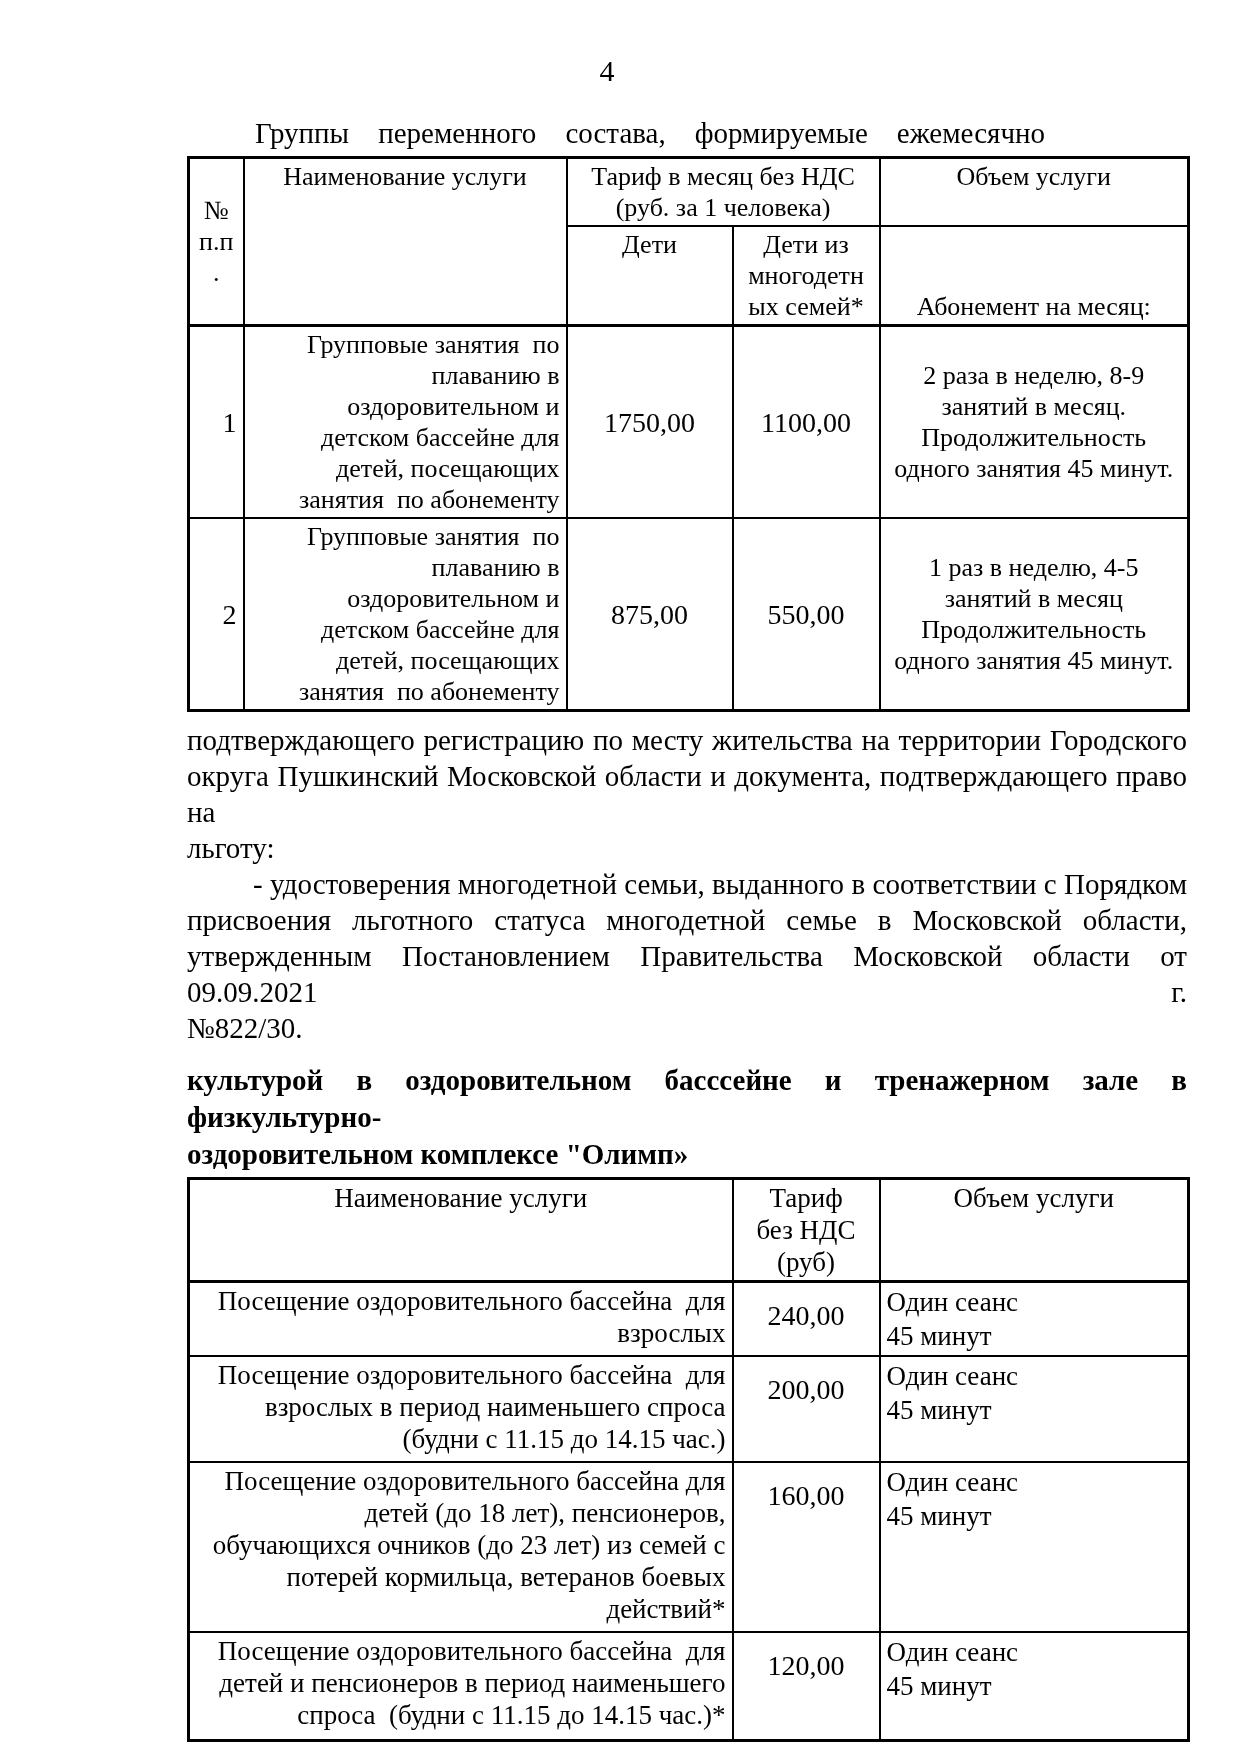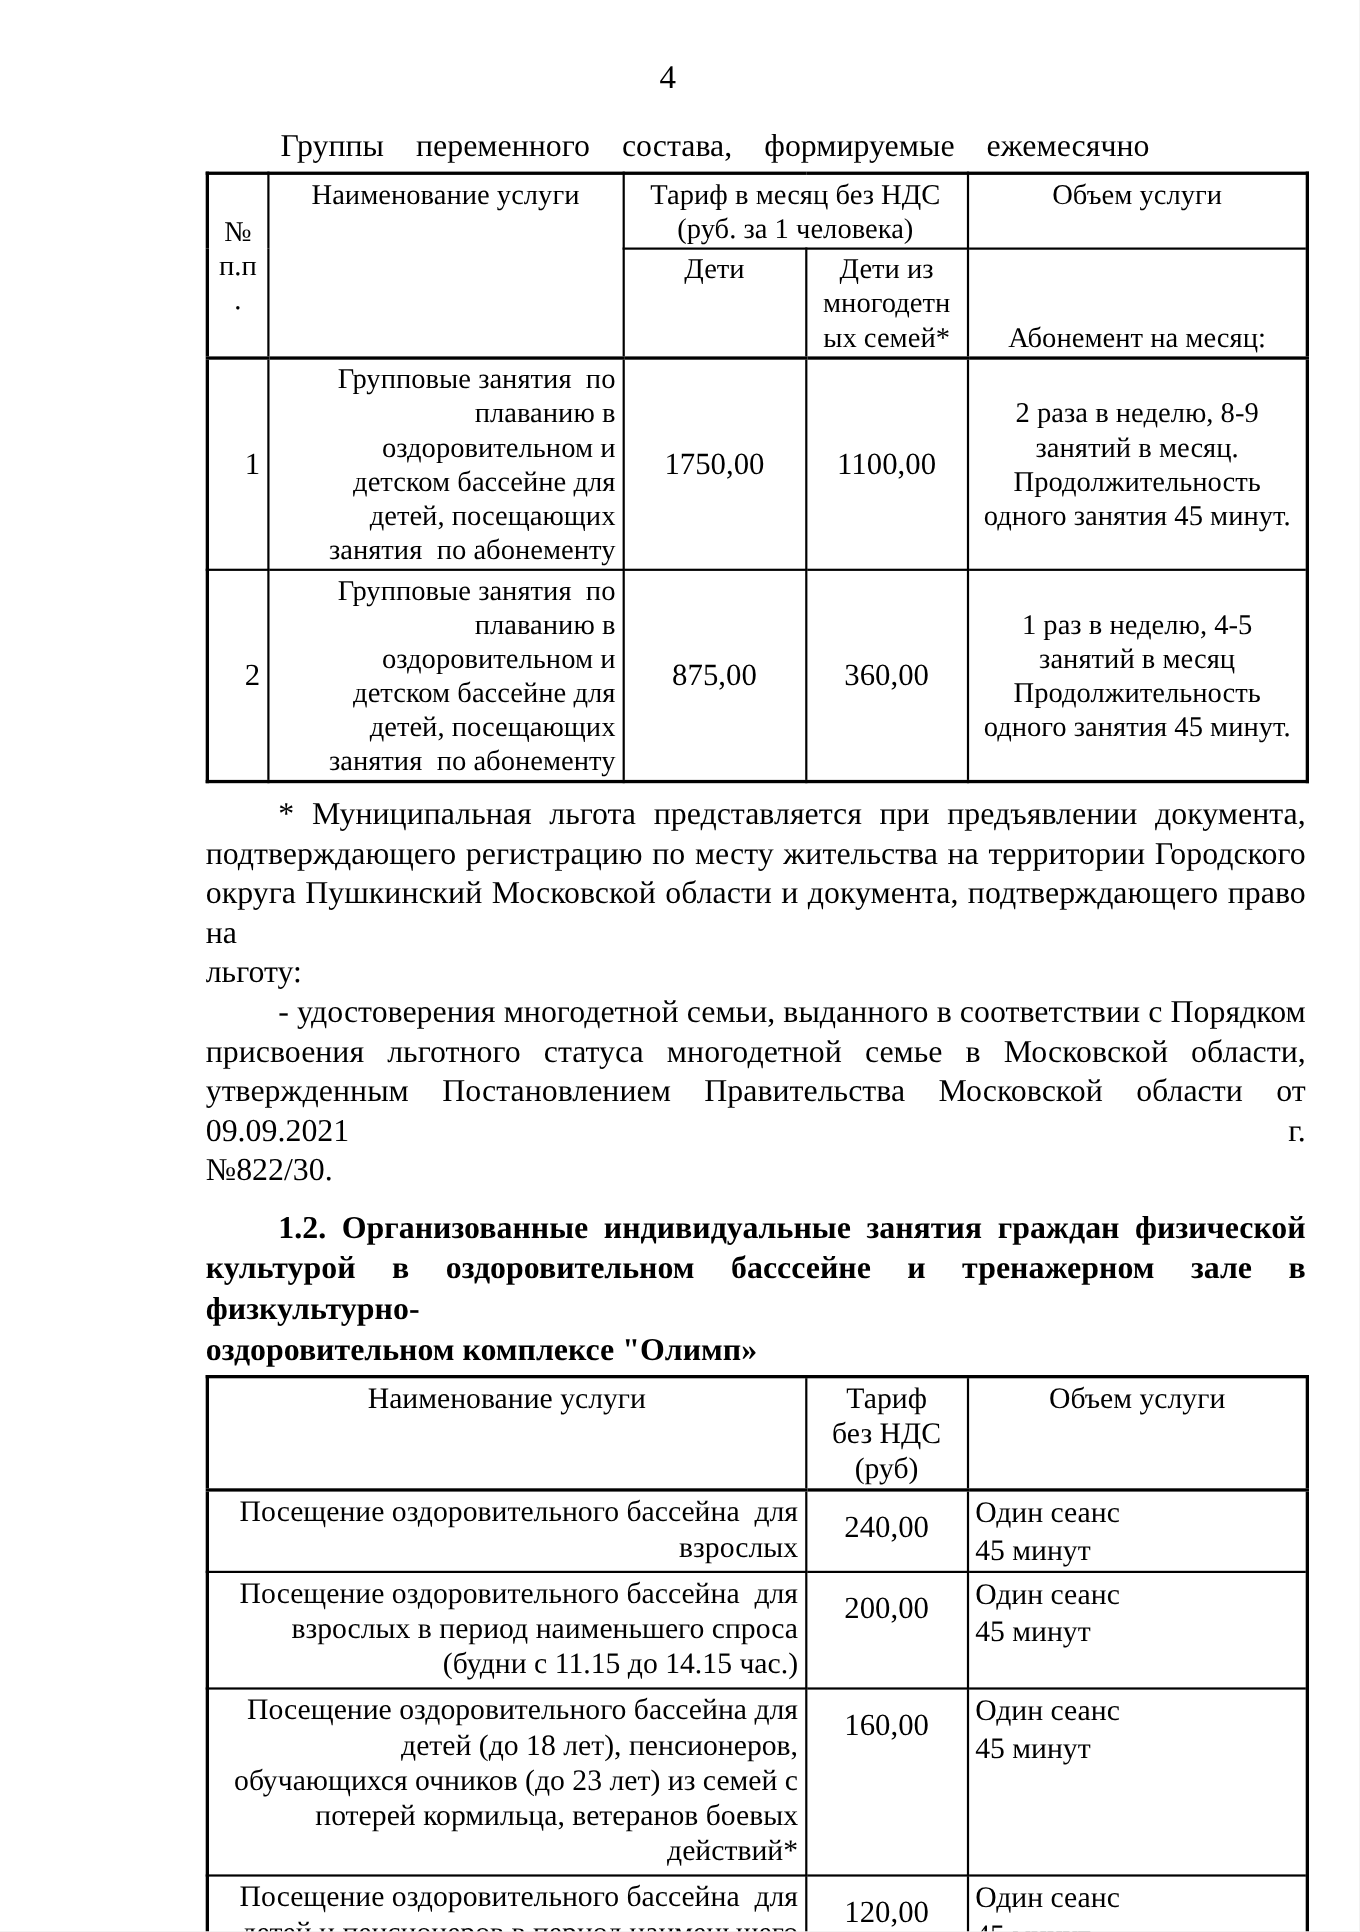--- a/index.html
+++ b/index.html
@@ -114,45 +114,43 @@
         </tr>
         <tr style="height:190px;">
           <td class="c vm num-val">2</td>
           <td class="pre c">Групповые занятия  по
 плаванию в
 оздоровительном и
 детском бассейне для
 детей, посещающих
 занятия  по абонементу</td>
           <td class="money">875,00</td>
-          <td class="money">360,00</td>
+          <td class="money">550,00</td>
           <td class="pre vol">1 раз в неделю, 4-5
 занятий в месяц
 Продолжительность
 одного занятия 45 минут.</td>
         </tr>
       </tbody>
     </table>
 
     <div class="para">
-      <span class="pline first">* Муниципальная льгота представляется при предъявлении документа,</span>
       <span class="pline">подтверждающего регистрацию по месту жительства на территории Городского</span>
       <span class="pline">округа  Пушкинский Московской области и документа, подтверждающего право на</span>
       <span class="pline last">льготу:</span>
     </div>
 
     <div class="para" style="margin-top:0;">
       <span class="pline first">- удостоверения многодетной семьи, выданного в соответствии с Порядком</span>
       <span class="pline">присвоения льготного статуса многодетной семье в Московской области,</span>
       <span class="pline">утвержденным Постановлением Правительства Московской области от 09.09.2021 г.</span>
       <span class="pline last">№822/30.</span>
     </div>
 
     <div class="h12">
-      <span class="pline first">1.2. Организованные индивидуальные  занятия граждан физической</span>
       <span class="pline">культурой в  оздоровительном басссейне и тренажерном зале в физкультурно-</span>
       <span class="pline last">оздоровительном комплексе "Олимп»</span>
     </div>
 
     <table class="t2">
       <colgroup>
         <col style="width:544px">
           <col style="width:147px">
           <col style="width:309px">
       </colgroup>

